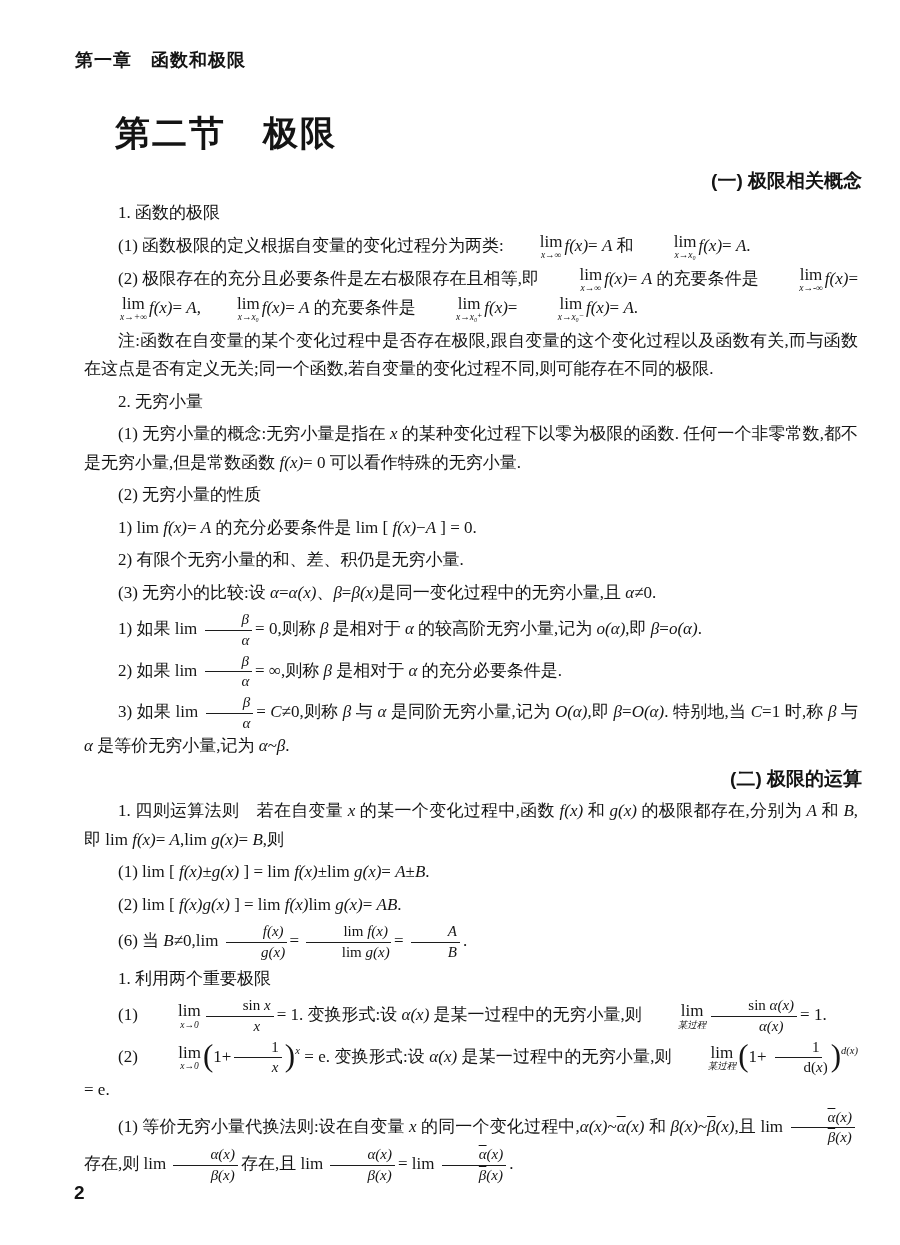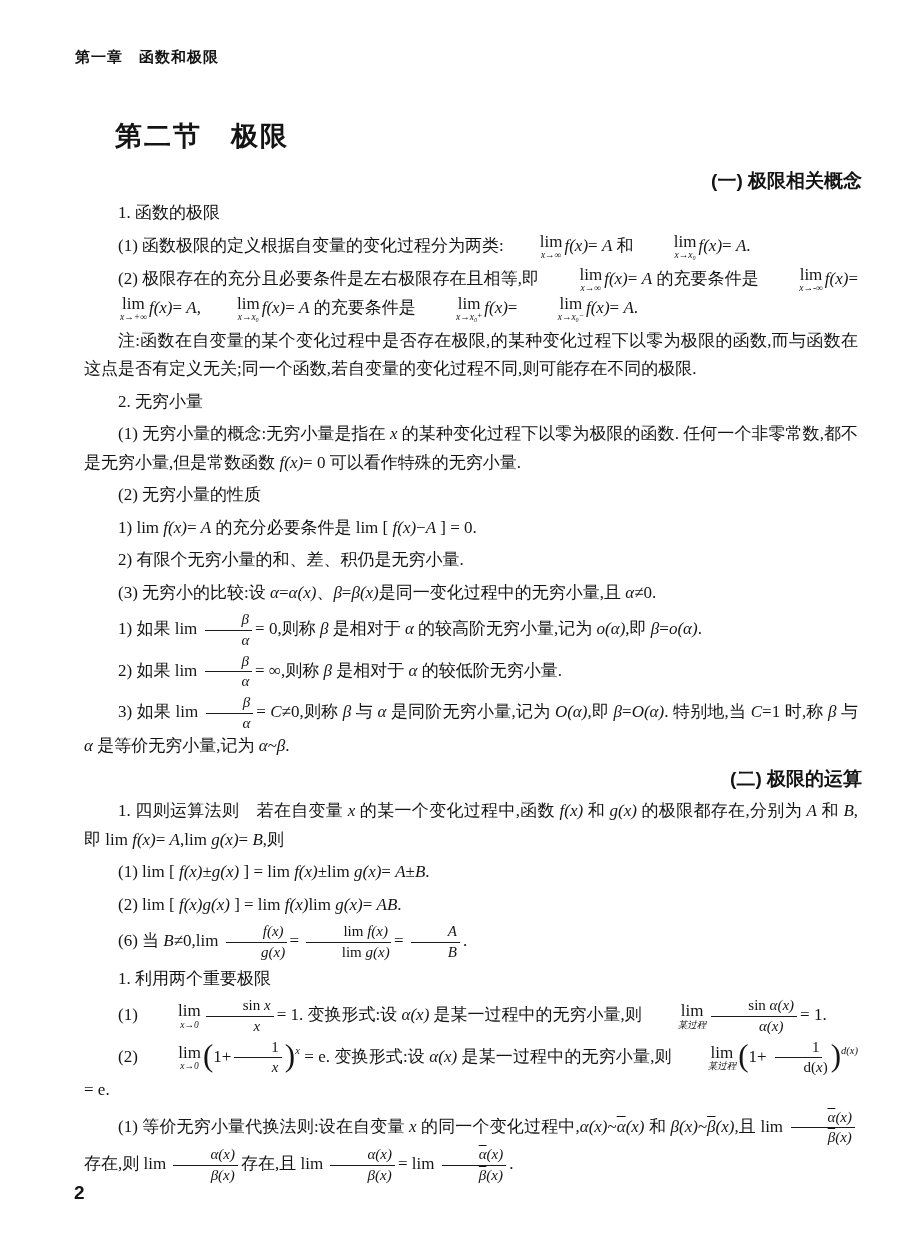--- a/index.html
+++ b/index.html
@@ -7,26 +7,26 @@
     width:900px;height:1245px;
     background:#ffffff;
     position:relative;
     overflow:hidden;
     font-family:"Liberation Serif","DejaVu Serif",serif;
     color:#141414;
   }
   .chapter-header{
     position:absolute;left:75px;top:48px;
     font-family:Liberation Serif, serif;
-    font-weight:bold;font-size:15px;letter-spacing:1px;
+    font-weight:bold;font-size:18px;letter-spacing:1px;
   }
   .section-title{
-    position:absolute;left:115px;top:118px;
+    position:absolute;left:115px;top:110px;
     font-family:Liberation Mono, monospace;
-    font-weight:bold;font-size:27px;letter-spacing:2px;
+    font-weight:bold;font-size:35px;letter-spacing:2px;
   }
   .content{
     position:absolute;left:80px;top:162px;width:782px;
   }
   .h2{
     font-family:"Liberation Sans","DejaVu Sans",sans-serif;
     font-weight:bold;font-size:19px;
     margin:6px 0 5px;text-indent:34px;text-align:right;
   }
   p.para{
@@ -86,35 +86,35 @@
       </span><span class="m">f(x)</span><span class="t">= </span><span class="m">A</span><span class="t">,</span><span class="lim">
         <span class="liml">lim</span>
         <span class="lims">x→x₀</span>
       </span><span class="m">f(x)</span><span class="t">= </span><span class="m">A</span><span class="t"> 的充要条件是 </span><span class="lim">
         <span class="liml">lim</span>
         <span class="lims">x→x₀⁺</span>
       </span><span class="m">f(x)</span><span class="t">= </span><span class="lim">
         <span class="liml">lim</span>
         <span class="lims">x→x₀⁻</span>
       </span><span class="m">f(x)</span><span class="t">= </span><span class="m">A</span><span class="t">.</span></p>
-    <p class="para"><span class="t">注:函数在自变量的某个变化过程中是否存在极限,的某种变化过程下以零为极限的函数,而与函数在这点是否有定义无关;同一个函数,若自变量的变化过程不同,则可能存在不同的极限.</span></p>
+    <p class="para"><span class="t">注:函数在自变量的某个变化过程中是否存在极限,跟自变量的这个变化过程以及函数有关,而与函数在这点是否有定义无关;同一个函数,若自变量的变化过程不同,则可能存在不同的极限.</span></p>
     <p class="para"><span class="t">2. 无穷小量</span></p>
     <p class="para"><span class="t">(1) 无穷小量的概念:无穷小量是指在 </span><span class="m">x</span><span class="t"> 的某种变化过程下以零为极限的函数. 任何一个非零常数,都不是无穷小量,但是常数函数 </span><span class="m">f(x)</span><span class="t">= 0 可以看作特殊的无穷小量.</span></p>
     <p class="para"><span class="t">(2) 无穷小量的性质</span></p>
     <p class="para"><span class="t">1) lim </span><span class="m">f(x)</span><span class="t">= </span><span class="m">A</span><span class="t"> 的充分必要条件是 lim [ </span><span class="m">f(x)</span><span class="t">−</span><span class="m">A</span><span class="t"> ] = 0.</span></p>
     <p class="para"><span class="t">2) 有限个无穷小量的和、差、积仍是无穷小量.</span></p>
     <p class="para"><span class="t">(3) 无穷小的比较:设 </span><span class="m">α</span><span class="t">=</span><span class="m">α(x)</span><span class="t">、</span><span class="m">β</span><span class="t">=</span><span class="m">β(x)</span><span class="t">是同一变化过程中的无穷小量,且 </span><span class="m">α</span><span class="t">≠0.</span></p>
     <p class="para"><span class="t">1) 如果 lim </span><span class="frac">
         <span class="num"><span class="m">β</span></span>
         <span class="den"><span class="m">α</span></span>
       </span><span class="t">= 0,则称 </span><span class="m">β</span><span class="t"> 是相对于 </span><span class="m">α</span><span class="t"> 的较高阶无穷小量,记为 </span><span class="m">o(α)</span><span class="t">,即 </span><span class="m">β</span><span class="t">=</span><span class="m">o(α)</span><span class="t">.</span></p>
     <p class="para"><span class="t">2) 如果 lim </span><span class="frac">
         <span class="num"><span class="m">β</span></span>
         <span class="den"><span class="m">α</span></span>
-      </span><span class="t">= ∞,则称 </span><span class="m">β</span><span class="t"> 是相对于 </span><span class="m">α</span><span class="t"> 的较低阶无穷小量.</span></p>
+      </span><span class="t">= ∞,则称 </span><span class="m">β</span><span class="t"> 是相对于 </span><span class="m">α</span><span class="t"> 的充分必要条件是.</span></p>
     <p class="para"><span class="t">3) 如果 lim </span><span class="frac">
         <span class="num"><span class="m">β</span></span>
         <span class="den"><span class="m">α</span></span>
       </span><span class="t">= </span><span class="m">C</span><span class="t">≠0,则称 </span><span class="m">β</span><span class="t"> 与 </span><span class="m">α</span><span class="t"> 是同阶无穷小量,记为 </span><span class="m">O(α)</span><span class="t">,即 </span><span class="m">β</span><span class="t">=</span><span class="m">O(α)</span><span class="t">. 特别地,当 </span><span class="m">C</span><span class="t">=1 时,称 </span><span class="m">β</span><span class="t"> 与 </span><span class="m">α</span><span class="t"> 是等价无穷小量,记为 </span><span class="m">α</span><span class="t">~</span><span class="m">β</span><span class="t">.</span></p>
     <div class="h2"><span class="t">(二) 极限的运算</span></div>
     <p class="para"><span class="t">1. 四则运算法则　若在自变量 </span><span class="m">x</span><span class="t"> 的某一个变化过程中,函数 </span><span class="m">f(x)</span><span class="t"> 和 </span><span class="m">g(x)</span><span class="t"> 的极限都存在,分别为 </span><span class="m">A</span><span class="t"> 和 </span><span class="m">B</span><span class="t">,即 lim </span><span class="m">f(x)</span><span class="t">= </span><span class="m">A</span><span class="t">,lim </span><span class="m">g(x)</span><span class="t">= </span><span class="m">B</span><span class="t">,则</span></p>
     <p class="para"><span class="t">(1) lim [ </span><span class="m">f(x)</span><span class="t">±</span><span class="m">g(x)</span><span class="t"> ] = lim </span><span class="m">f(x)</span><span class="t">±lim </span><span class="m">g(x)</span><span class="t">= </span><span class="m">A</span><span class="t">±</span><span class="m">B</span><span class="t">.</span></p>
     <p class="para"><span class="t">(2) lim [ </span><span class="m">f(x)g(x)</span><span class="t"> ] = lim </span><span class="m">f(x)</span><span class="t">lim </span><span class="m">g(x)</span><span class="t">= </span><span class="m">AB</span><span class="t">.</span></p>
     <p class="para"><span class="t">(6) 当 </span><span class="m">B</span><span class="t">≠0,lim </span><span class="frac">
         <span class="num"><span class="m">f(x)</span></span>

